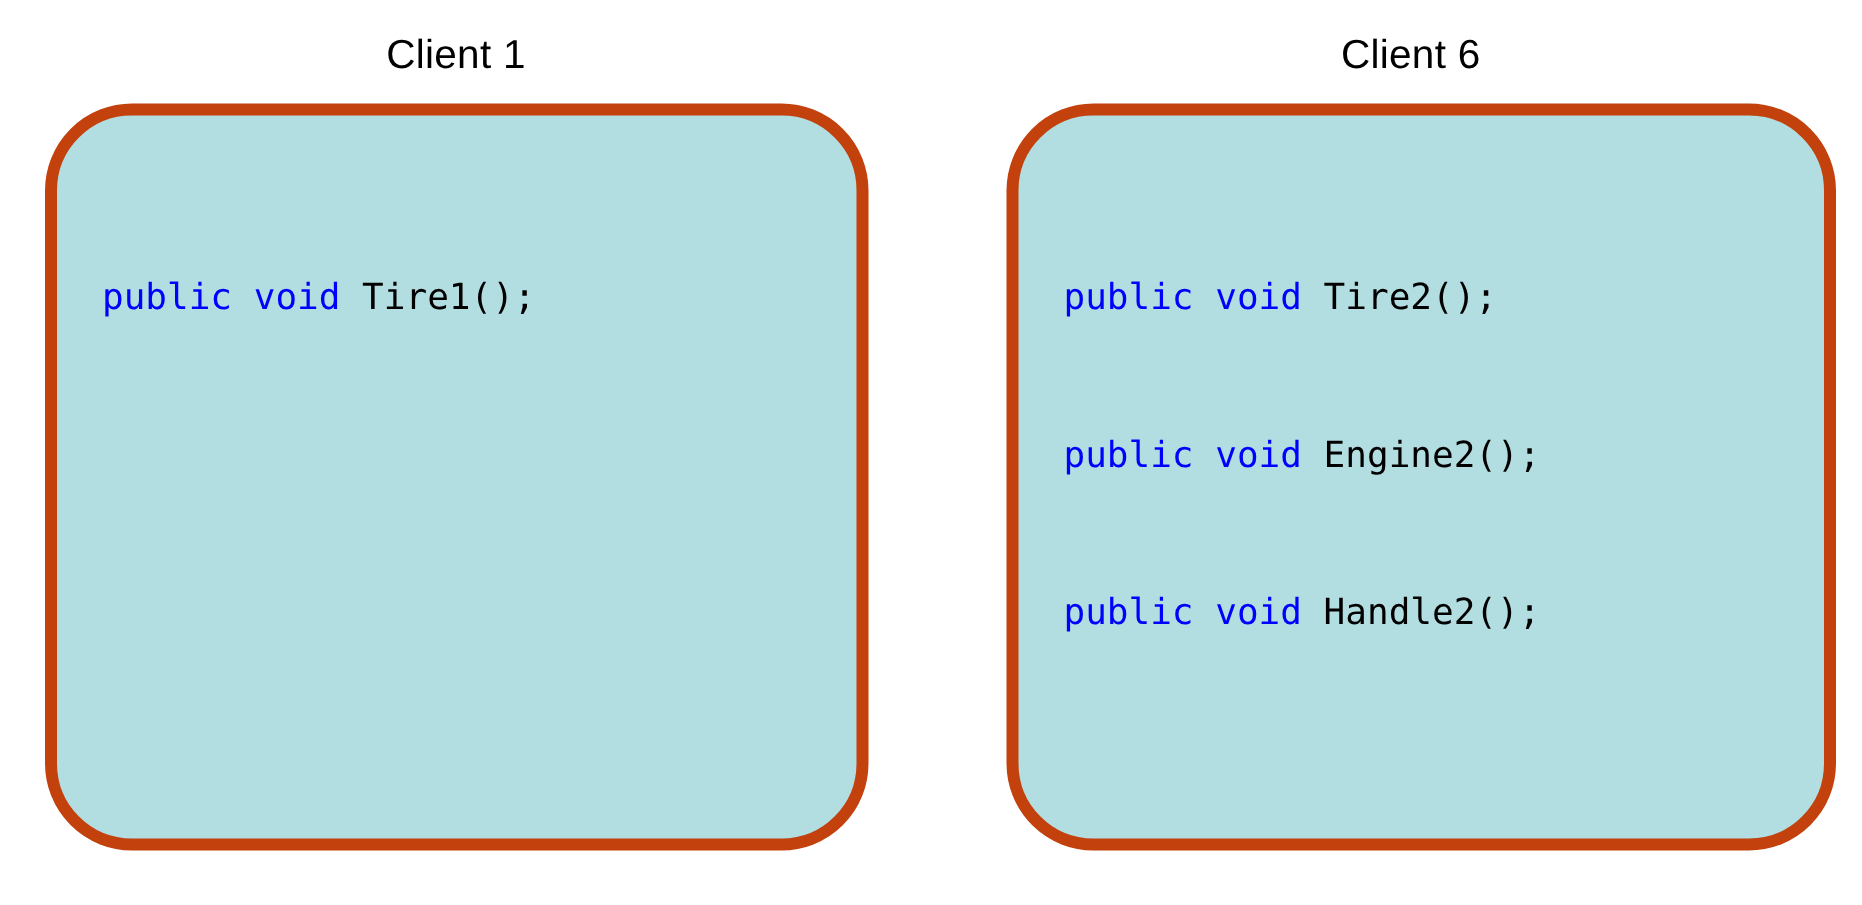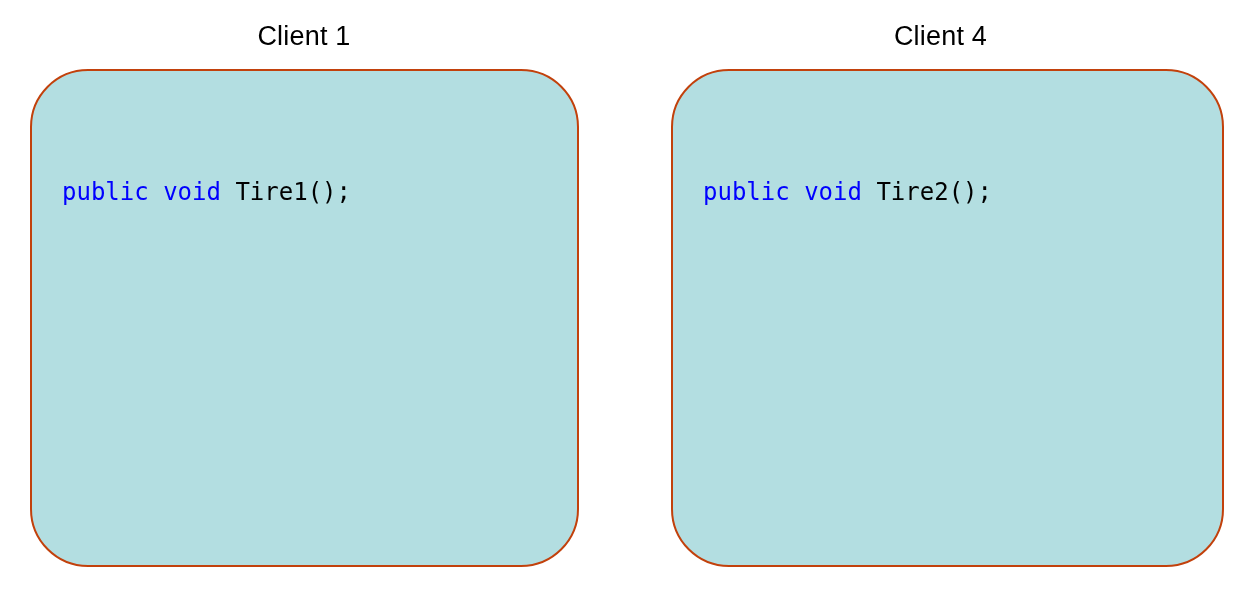--- a/index.html
+++ b/index.html
@@ -37,21 +37,21 @@
     color: #000000;
     letter-spacing: 0.2px;
     white-space: nowrap;
   }
 
   .panel-box {
     position: absolute;
     top: 69px;
     left: 0;
     box-sizing: border-box;
-    border: 2px solid #c2410c;
+    border: 8px solid #c2410c;
     border-radius: 58px;
     background: #b3dee1;
   }
 
   .code-block {
     position: absolute;
     top: 34px;
     left: 30px;
     font-family: "DejaVu Sans Mono", "Liberation Mono", monospace;
     font-size: 24px;
@@ -90,22 +90,24 @@
     <div class="panel-title">Client 1</div>
 
     <div class="panel-box" id="box-client-1">
       <div class="code-block">
         <span class="code-line"><span class="kw">public</span><span class="kw"> </span><span class="kw">void</span><span> </span><span class="ident">Tire1();</span></span>
       </div>
     </div>
   </div>
 
   <div class="panel-group" id="group-client-2">
-    <div class="panel-title">Client 4</div>
+    <div class="panel-title">Client 6</div>
 
     <div class="panel-box" id="box-client-2">
       <div class="code-block">
         <span class="code-line"><span class="kw">public</span><span class="kw"> </span><span class="kw">void</span><span> </span><span class="ident">Tire2();</span></span>
+        <span class="code-line"><span class="kw">public</span><span class="kw"> </span><span class="kw">void</span><span> </span><span class="ident">Engine2();</span></span>
+        <span class="code-line"><span class="kw">public</span><span class="kw"> </span><span class="kw">void</span><span> </span><span class="ident">Handle2();</span></span>
       </div>
     </div>
   </div>
 
 </div>
 
 </body></html>

